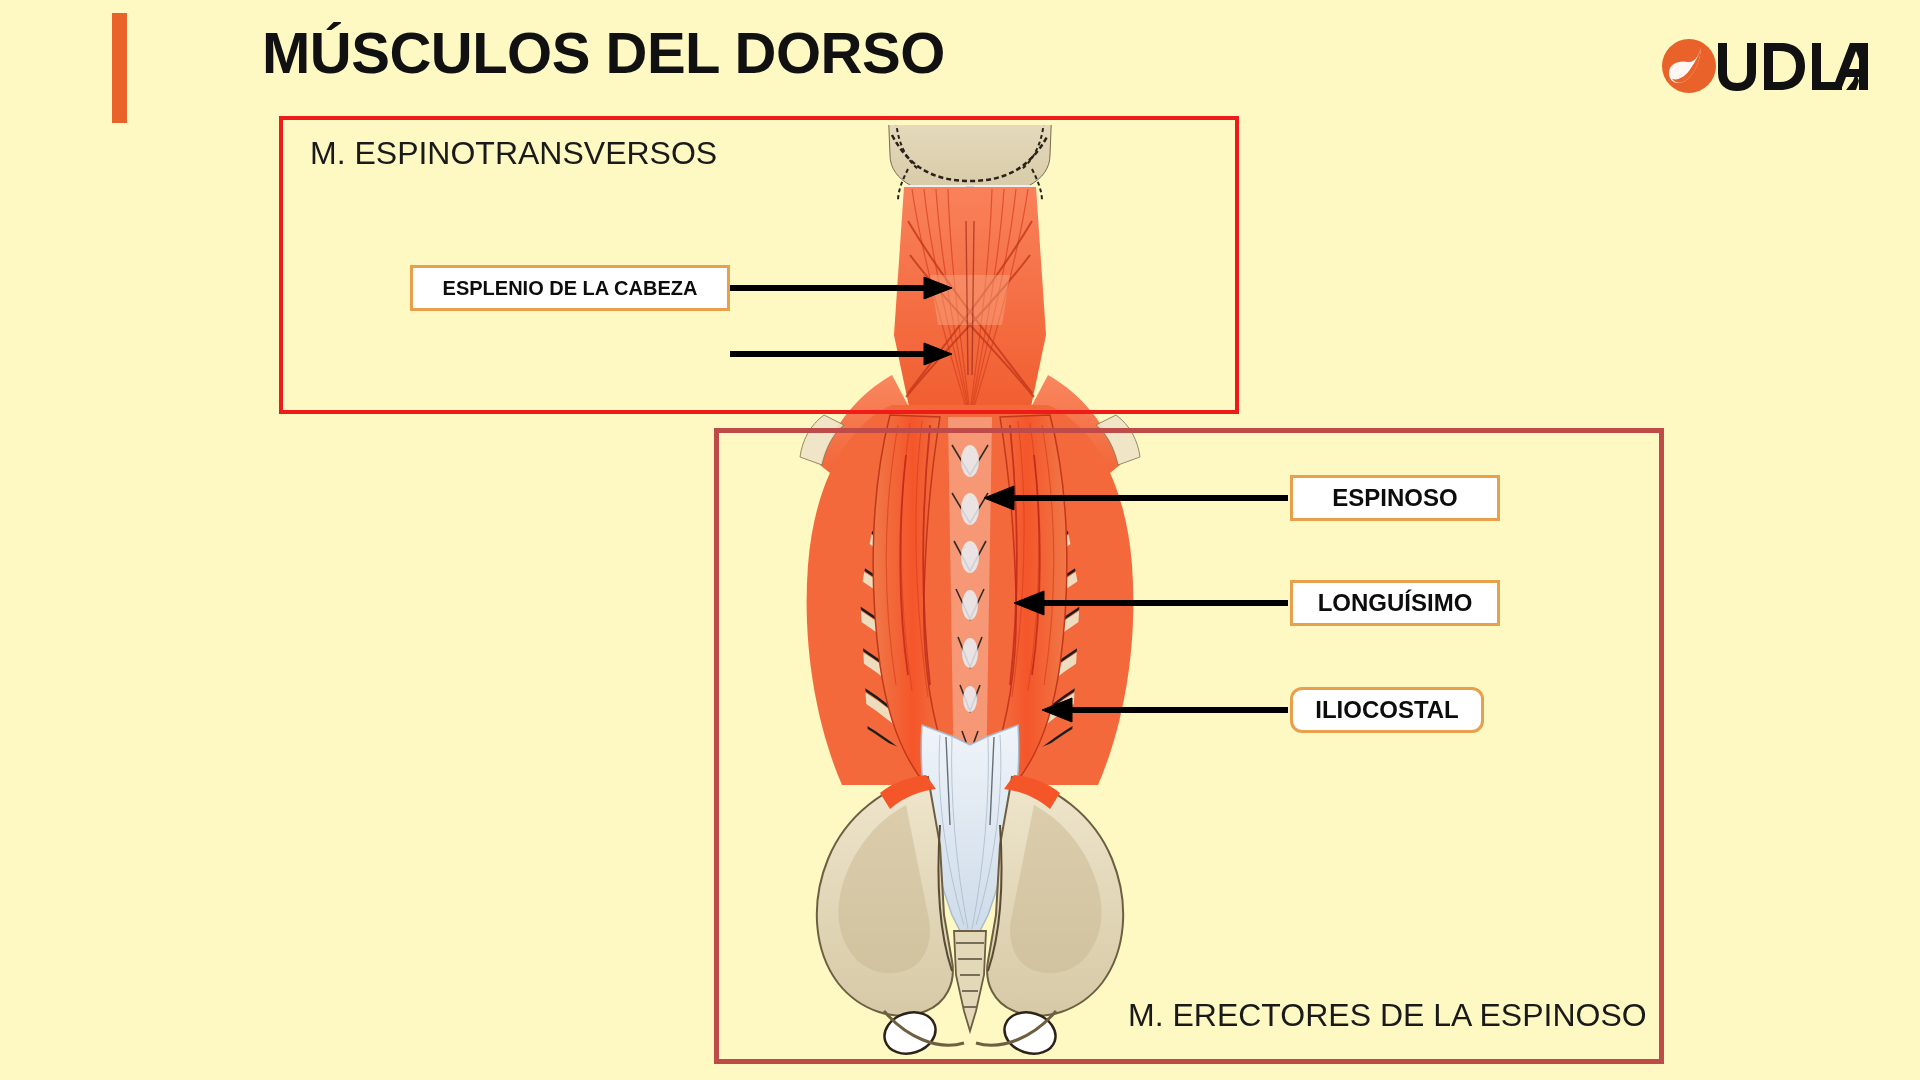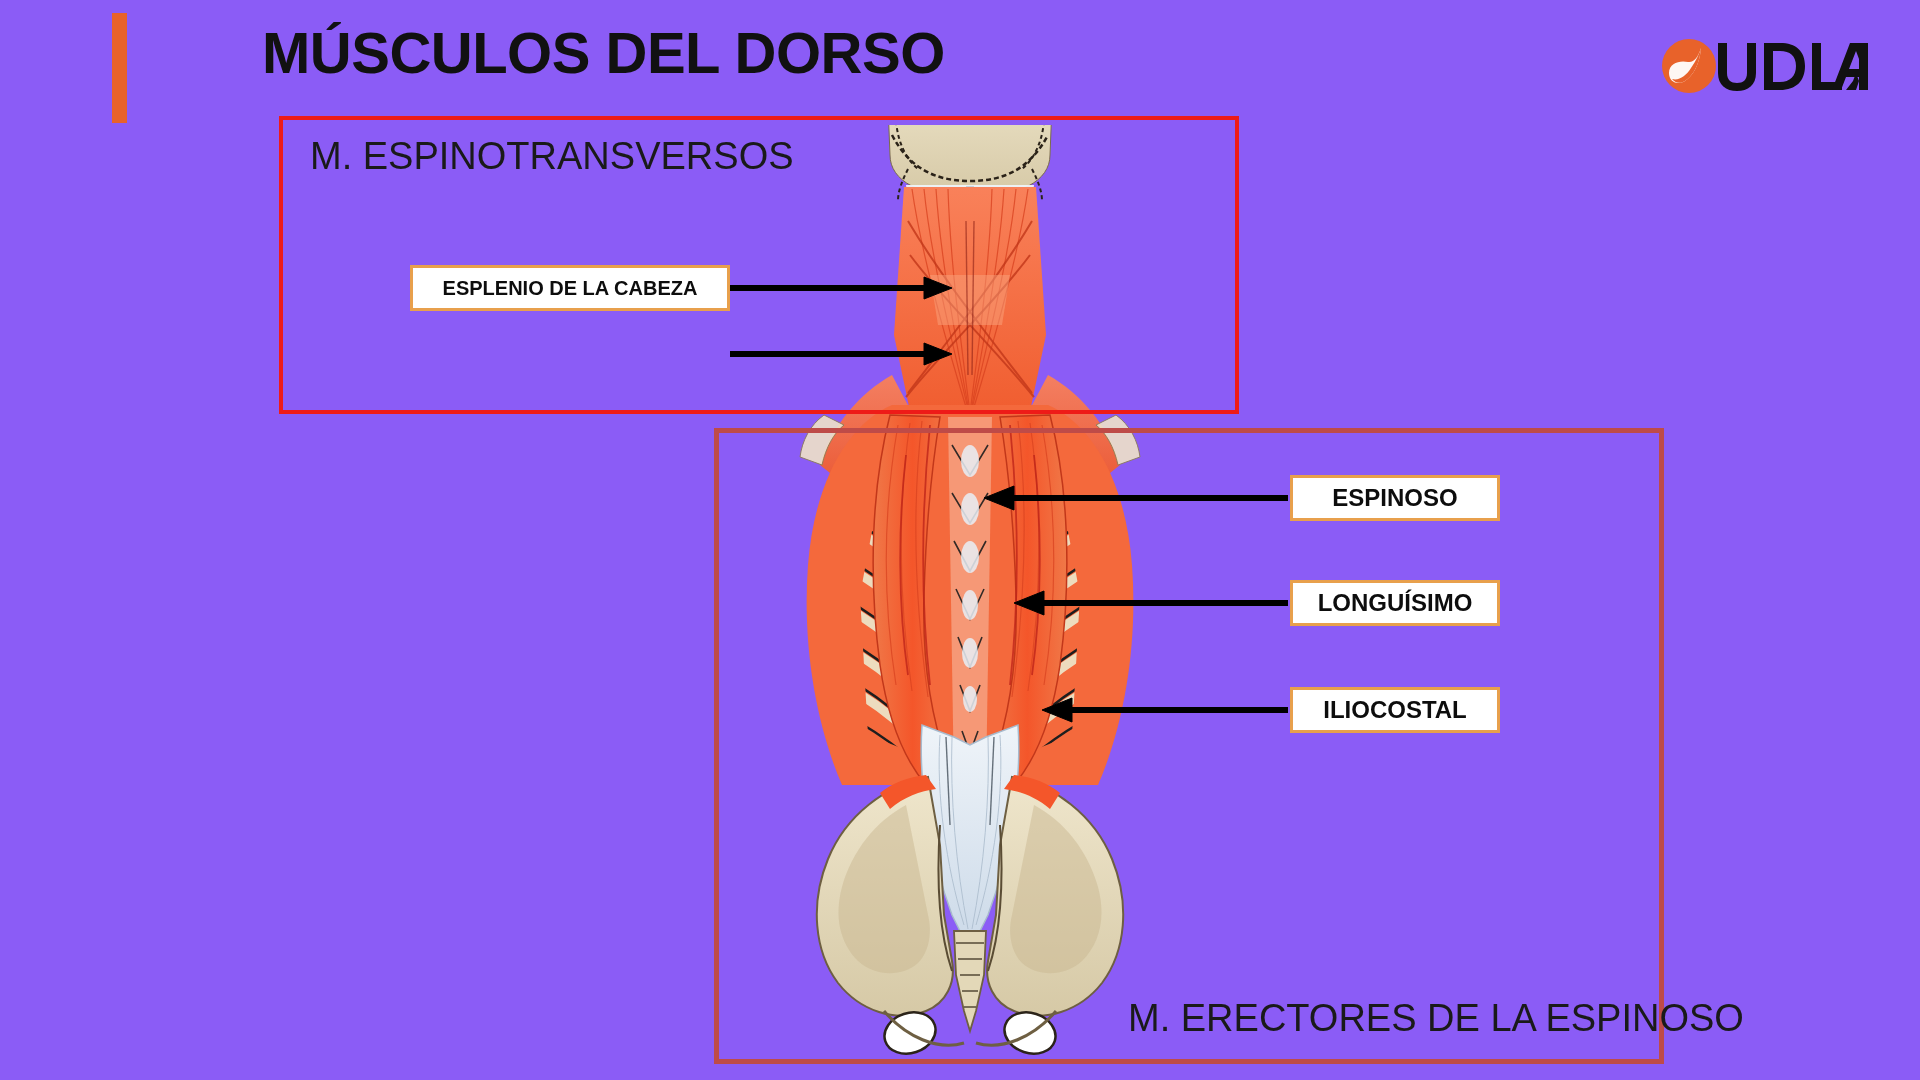--- a/index.html
+++ b/index.html
@@ -3,21 +3,21 @@
 <meta charset="utf-8">
 <style>
   html,body{margin:0;padding:0;}
   body{
     width:1920px;height:1080px;
     background:#ffffff;
     font-family:"Liberation Sans", sans-serif;
     overflow:hidden;
     position:relative;
   }
-  .slide{position:absolute;inset:0;background:#8b5cf6;}
+  .slide{position:absolute;inset:0;background:#fef9c3;}
 
   
   .title-accent{
     position:absolute;left:112px;top:13px;width:15px;height:110px;
     background:#E8622A;
   }
   .slide-title{
     position:absolute;left:262px;top:24px;
     font-size:58px;font-weight:bold;letter-spacing:-0.5px;
     color:#111111;white-space:nowrap;line-height:1;
@@ -32,21 +32,21 @@
     position:absolute;left:279px;top:116px;width:960px;height:298px;
     border:4px solid #EE1B18;background:transparent;box-sizing:border-box;
     z-index:6;
   }
   .box-bottom{
     position:absolute;left:714px;top:428px;width:950px;height:636px;
     border:5px solid #BE4B48;background:transparent;box-sizing:border-box;
     z-index:6;
   }
   .section-heading{
-    position:absolute;font-size:38px;font-weight:normal;color:#1a1a1a;
+    position:absolute;font-size:32px;font-weight:normal;color:#1a1a1a;
     white-space:nowrap;letter-spacing:0px;z-index:9;
   }
   .heading-top{left:310px;top:135px;}
   .heading-bottom{left:1128px;top:997px;}
 
   
   .callout{
     position:absolute;
     border:3px solid #E8A04C;
     background:#FFFFFF;
@@ -54,21 +54,21 @@
     display:flex;align-items:center;justify-content:center;
     font-weight:bold;color:#0d0d0d;
     z-index:12;
     white-space:nowrap;
   }
   .c-cabeza {left:410px; top:265px; width:320px; height:46px; font-size:20px;}
   .c-cuello {left:410px; top:331px; width:320px; height:46px; font-size:24px;}
   .c-espinoso{left:1290px;top:475px; width:210px; height:46px; font-size:24px;}
   .c-longuis {left:1290px;top:580px; width:210px; height:46px; font-size:24px;}
   .c-ilio    {left:1290px;top:687px; width:210px; height:46px; font-size:46px;}
-  .c-ilio    {left:1290px;top:687px; width:210px; height:46px; font-size:24px;}
+  .c-ilio    {left:1290px;top:687px; width:194px; height:46px; font-size:24px;border-radius:12px;}
 
   
   .arrows{position:absolute;inset:0;z-index:11;pointer-events:none;}
 
   
   .anatomy{
     position:absolute;left:780px;top:125px;width:380px;height:935px;
     z-index:4;
   }
   .anatomy svg{display:block;}

